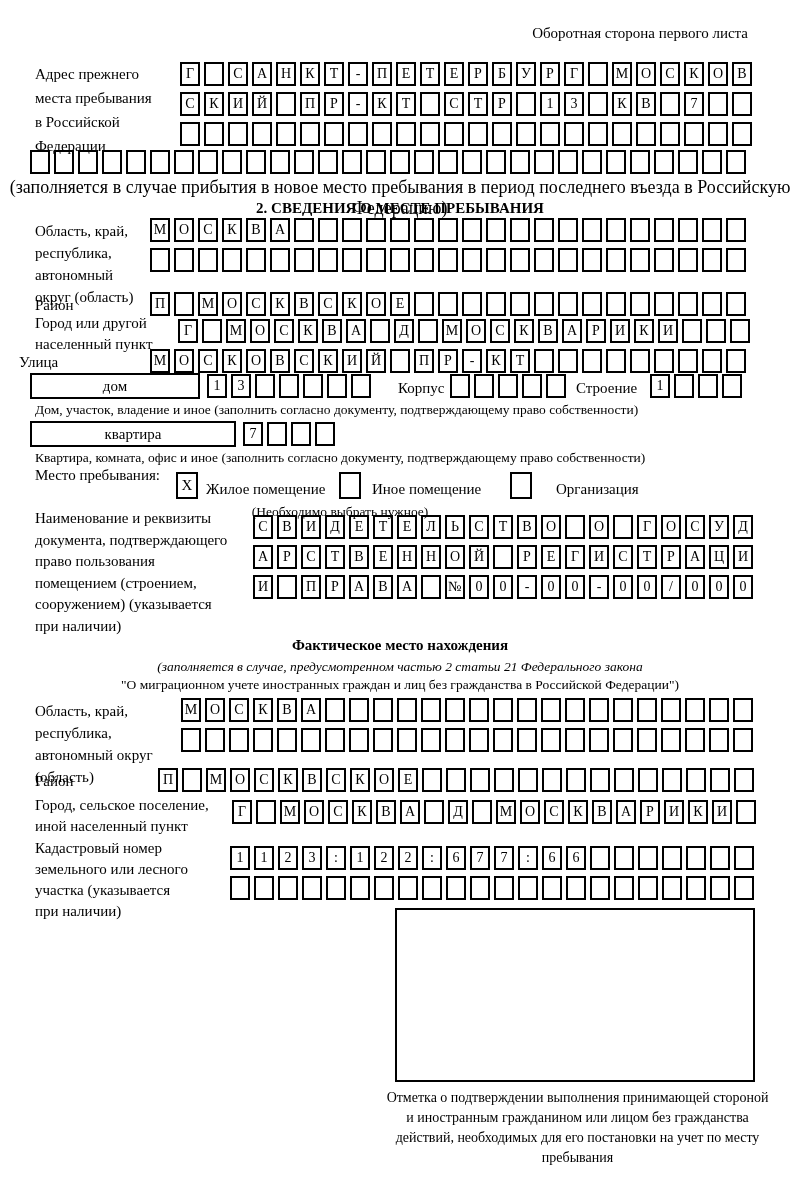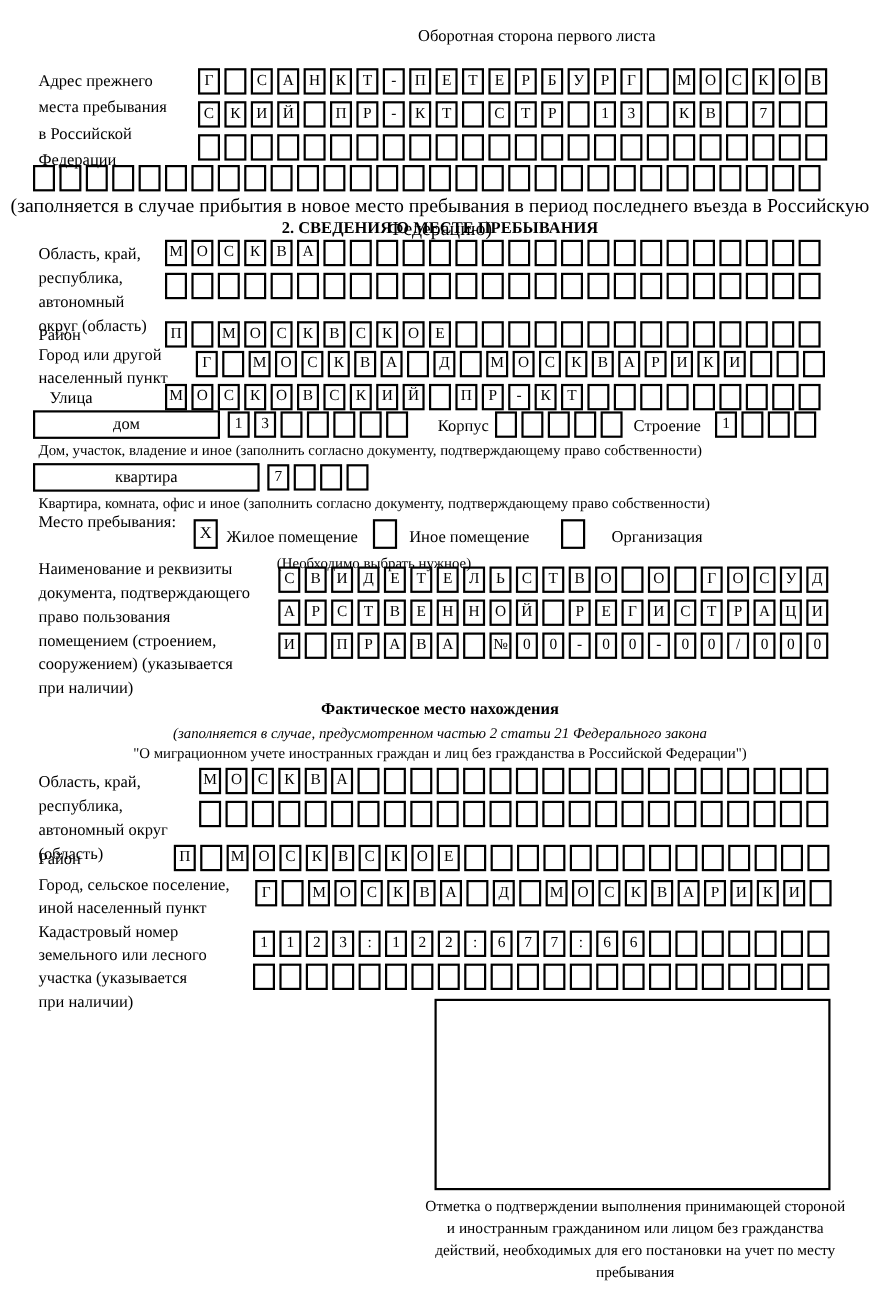--- a/index.html
+++ b/index.html
@@ -28,21 +28,21 @@
   .note2{font-size:13.5px;}
   .center{text-align:center;}
   .bold{font-weight:bold;}
   .markbox{box-sizing:border-box;border:2px solid #000;background:#fff;}
 </style>
 </head>
 <body>
 
 <div class="page">
 
-  <div class="abs lbl" style="left:380px;top:22px;width:345px;text-align:left;">Оборотная сторона первого листа</div>
+  <div class="abs lbl" style="left:403px;top:22px;width:345px;text-align:right;">Оборотная сторона первого листа</div>
 
   <div class="abs lbl pre" style="left:35px;top:62px;width:150px;line-height:24px;">Адрес прежнего
 места пребывания
 в Российской
 Федерации</div>
   <div class="abs cellrow" style="left:180px;top:62px;">
       <span class="cell">Г</span>
       <span class="cell"></span>
       <span class="cell">С</span>
       <span class="cell">А</span>
@@ -265,21 +265,21 @@
       <span class="cell">А</span>
       <span class="cell">Р</span>
       <span class="cell">И</span>
       <span class="cell">К</span>
       <span class="cell">И</span>
       <span class="cell"></span>
       <span class="cell"></span>
       <span class="cell"></span>
     </div>
 
-  <div class="abs lbl" style="left:45px;top:351px;">Улица</div>
+  <div class="abs lbl" style="left:19px;top:351px;">Улица</div>
   <div class="abs cellrow" style="left:150px;top:349px;">
       <span class="cell">М</span>
       <span class="cell">О</span>
       <span class="cell">С</span>
       <span class="cell">К</span>
       <span class="cell">О</span>
       <span class="cell">В</span>
       <span class="cell">С</span>
       <span class="cell">К</span>
       <span class="cell">И</span>

